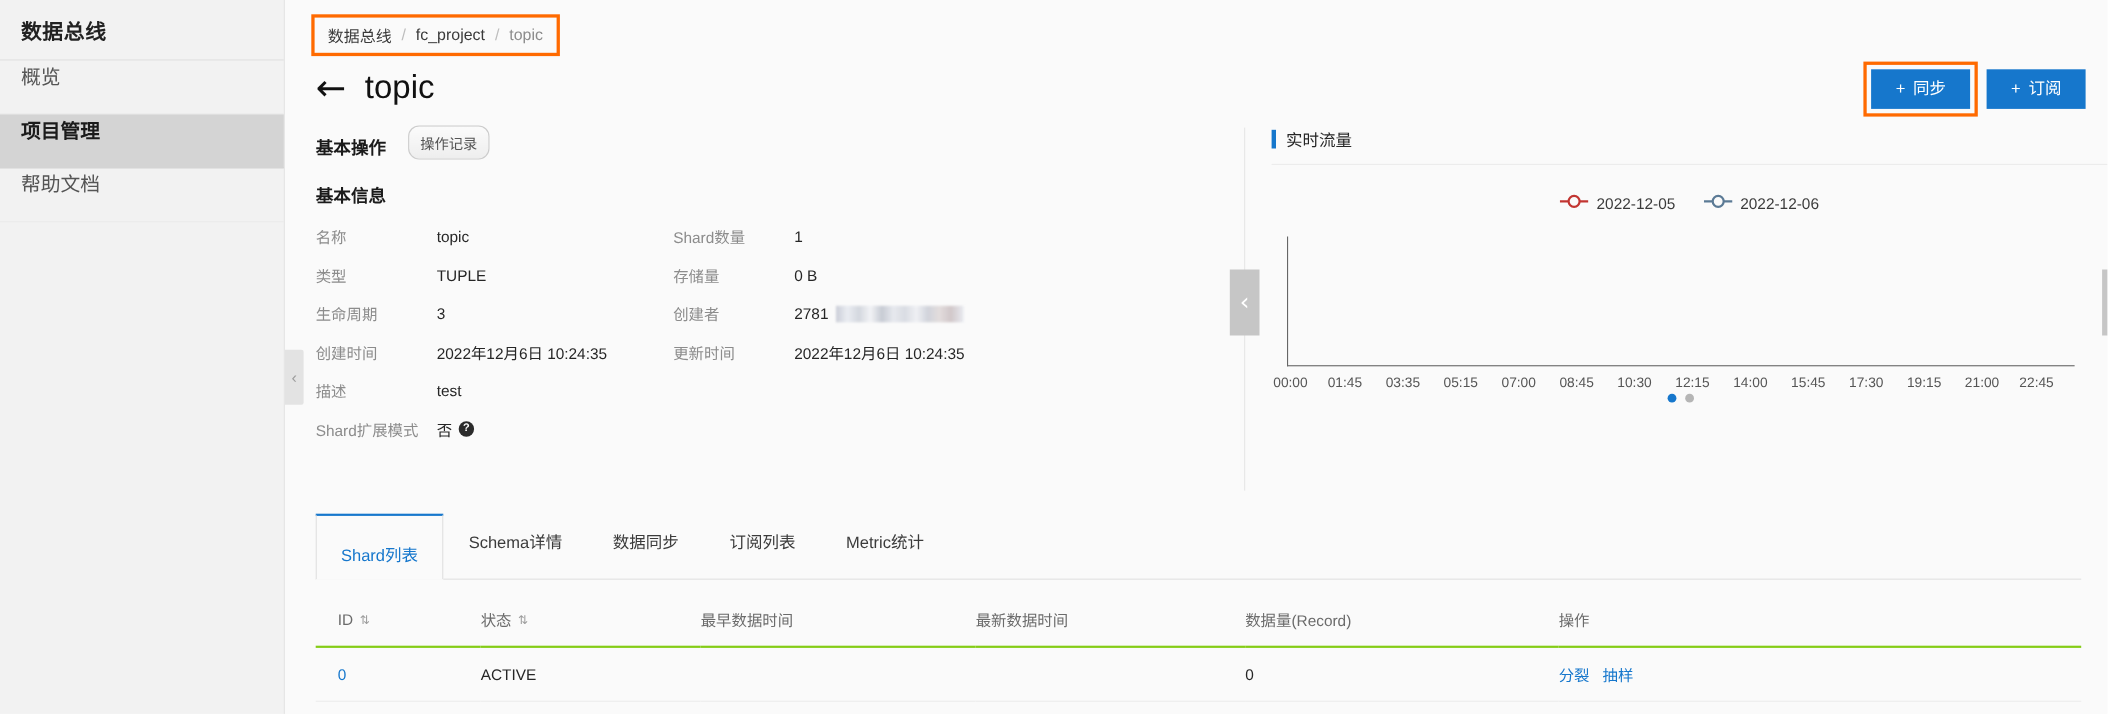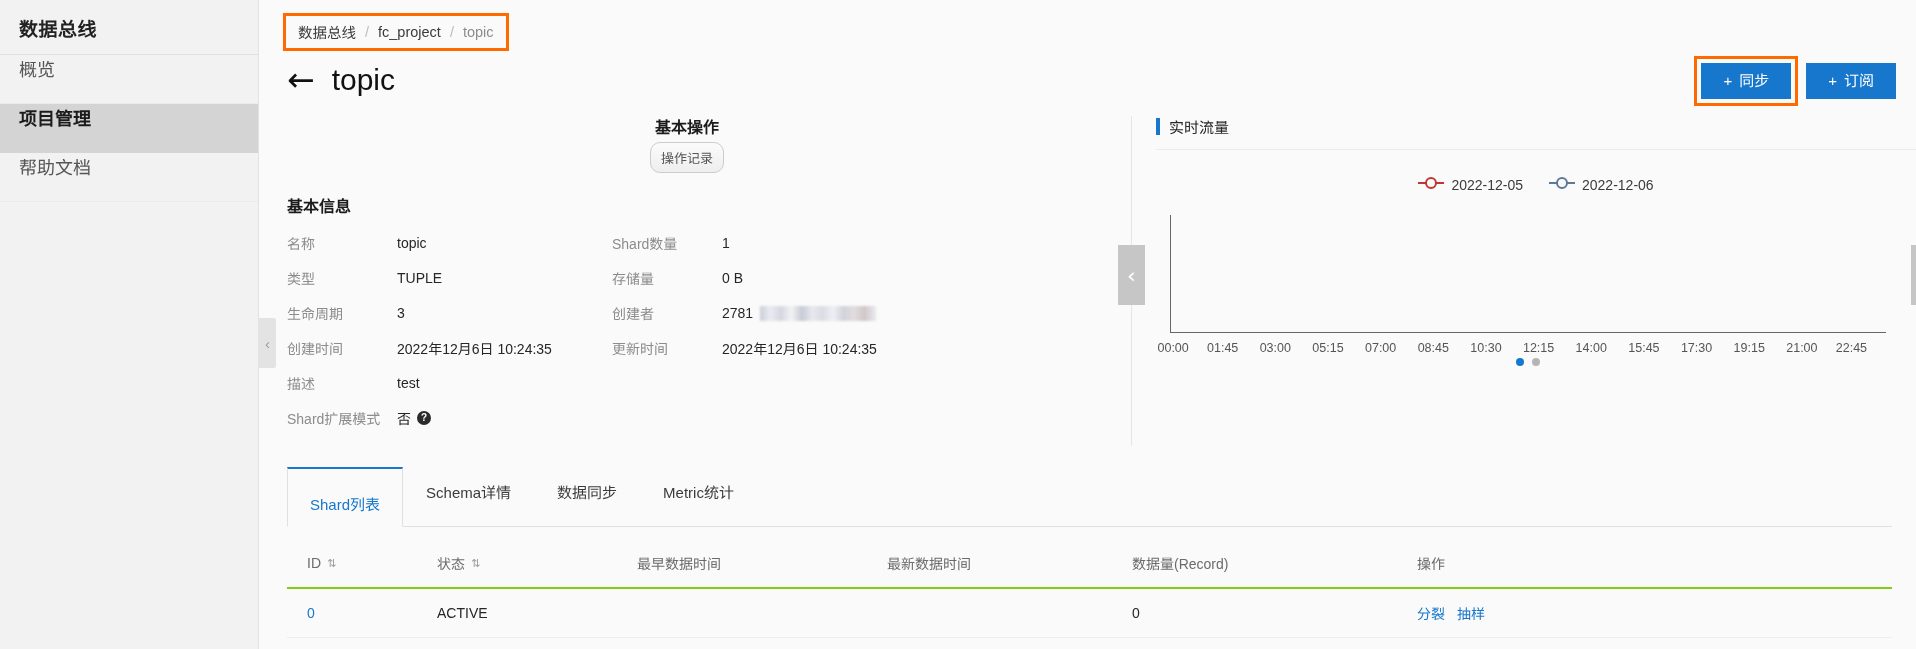--- a/index.html
+++ b/index.html
@@ -121,24 +121,23 @@
     padding: 4px;
     display: inline-flex;
   }
 
   
   .body-cols { display: flex; padding-left: 28px; }
   .left-col { width: 800px; position: relative; }
 
   .section-head {
     display: flex;
-    align-items: center;
-    gap: 4px;
+    align-items: flex-end;
+    gap: 20px;
     margin-top: 18px;
-    flex-direction: column;
   }
   .section-title {
     font-size: 16px;
     font-weight: bold;
     color: #1b1b1b;
   }
   .btn-ghost {
     background: linear-gradient(#fbfbfb,#eeeeee);
     border: 1px solid #cccccc;
     border-radius: 10px;
@@ -495,21 +494,21 @@
         <div class="chart-area">
           <div class="chart-nav left">‹</div>
           <div class="chart-nav right">›</div>
 
           <div class="plot">
             <div class="axis-y"></div>
             <div class="axis-x"></div>
             <div class="x-ticks">
               <span class="x-tick">00:00</span>
               <span class="x-tick">01:45</span>
-              <span class="x-tick">03:00</span>
+              <span class="x-tick">03:35</span>
               <span class="x-tick">05:15</span>
               <span class="x-tick">07:00</span>
               <span class="x-tick">08:45</span>
               <span class="x-tick">10:30</span>
               <span class="x-tick">12:15</span>
               <span class="x-tick">14:00</span>
               <span class="x-tick">15:45</span>
               <span class="x-tick">17:30</span>
               <span class="x-tick">19:15</span>
               <span class="x-tick">21:00</span>
@@ -522,20 +521,21 @@
           </div>
         </div>
       </div>
     </div>
 
     <div class="tabs-wrap">
       <div class="tabs">
         <div class="tab active">Shard列表</div>
         <div class="tab">Schema详情</div>
         <div class="tab">数据同步</div>
+        <div class="tab">订阅列表</div>
         <div class="tab">Metric统计</div>
       </div>
 
       <table class="table">
         <thead>
           <tr>
             <th class="col-id">
               <span class="th-inner">
                 <span>ID</span>
                 <span class="sort-icon">⇅</span>

